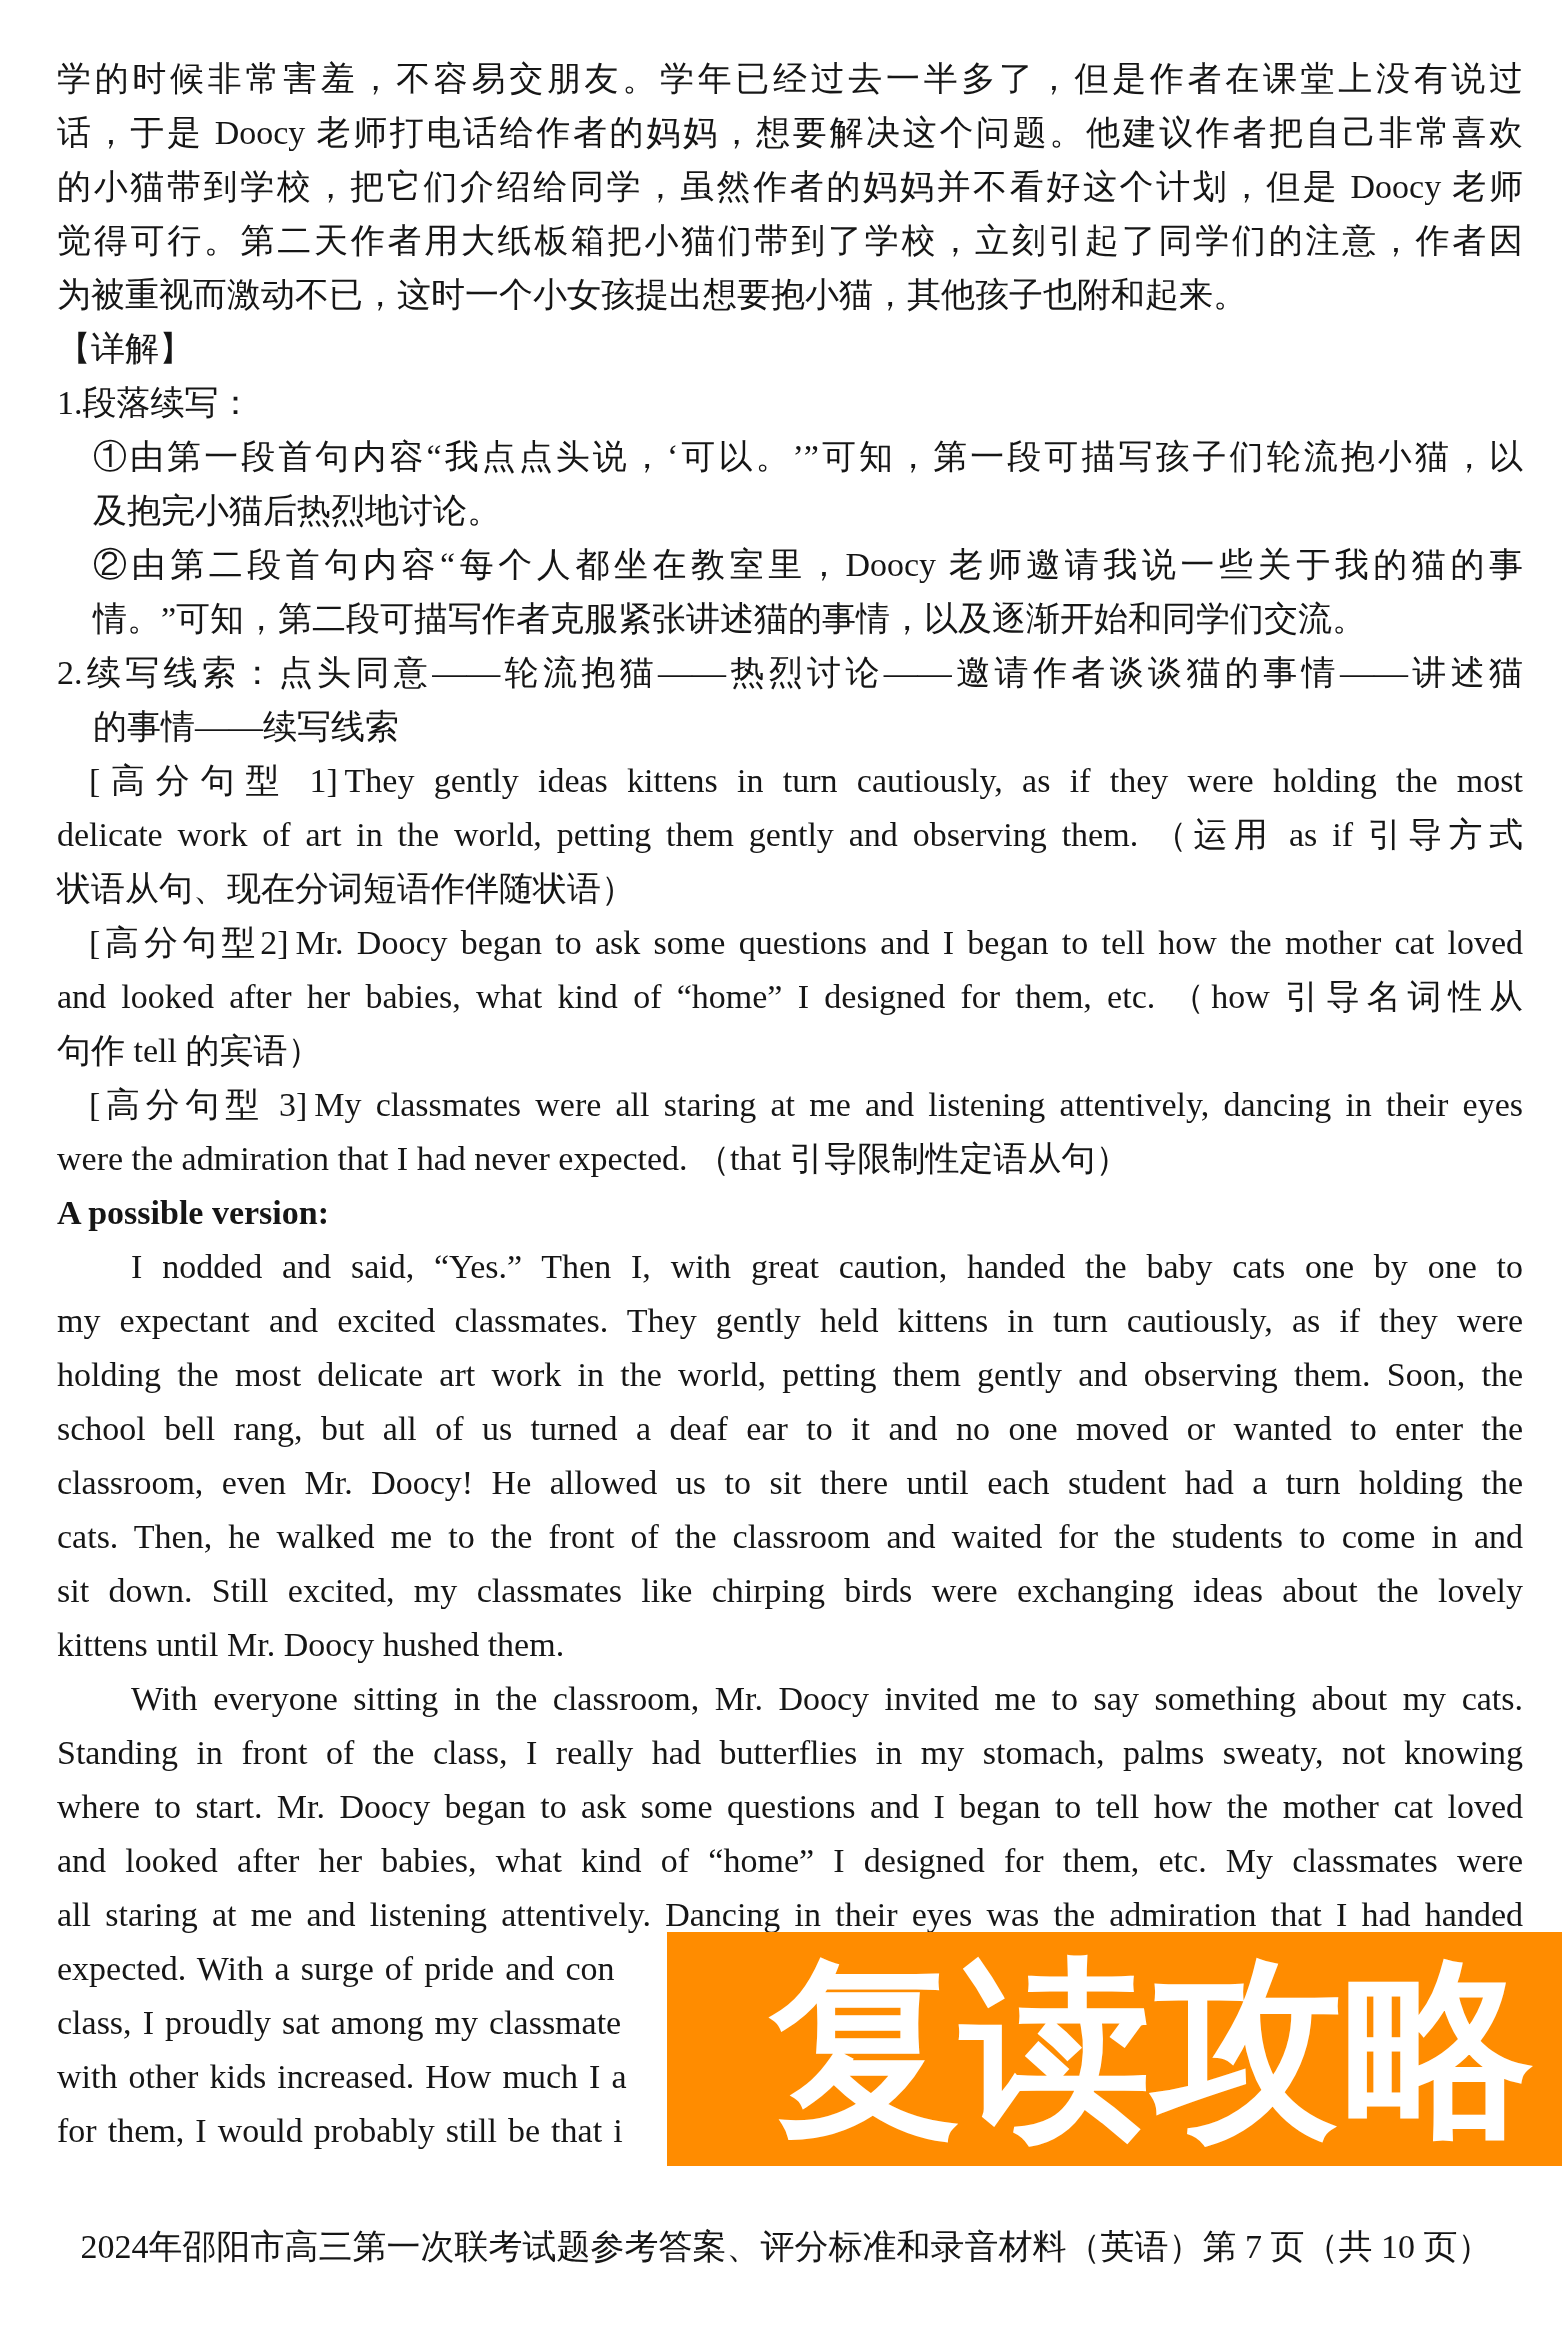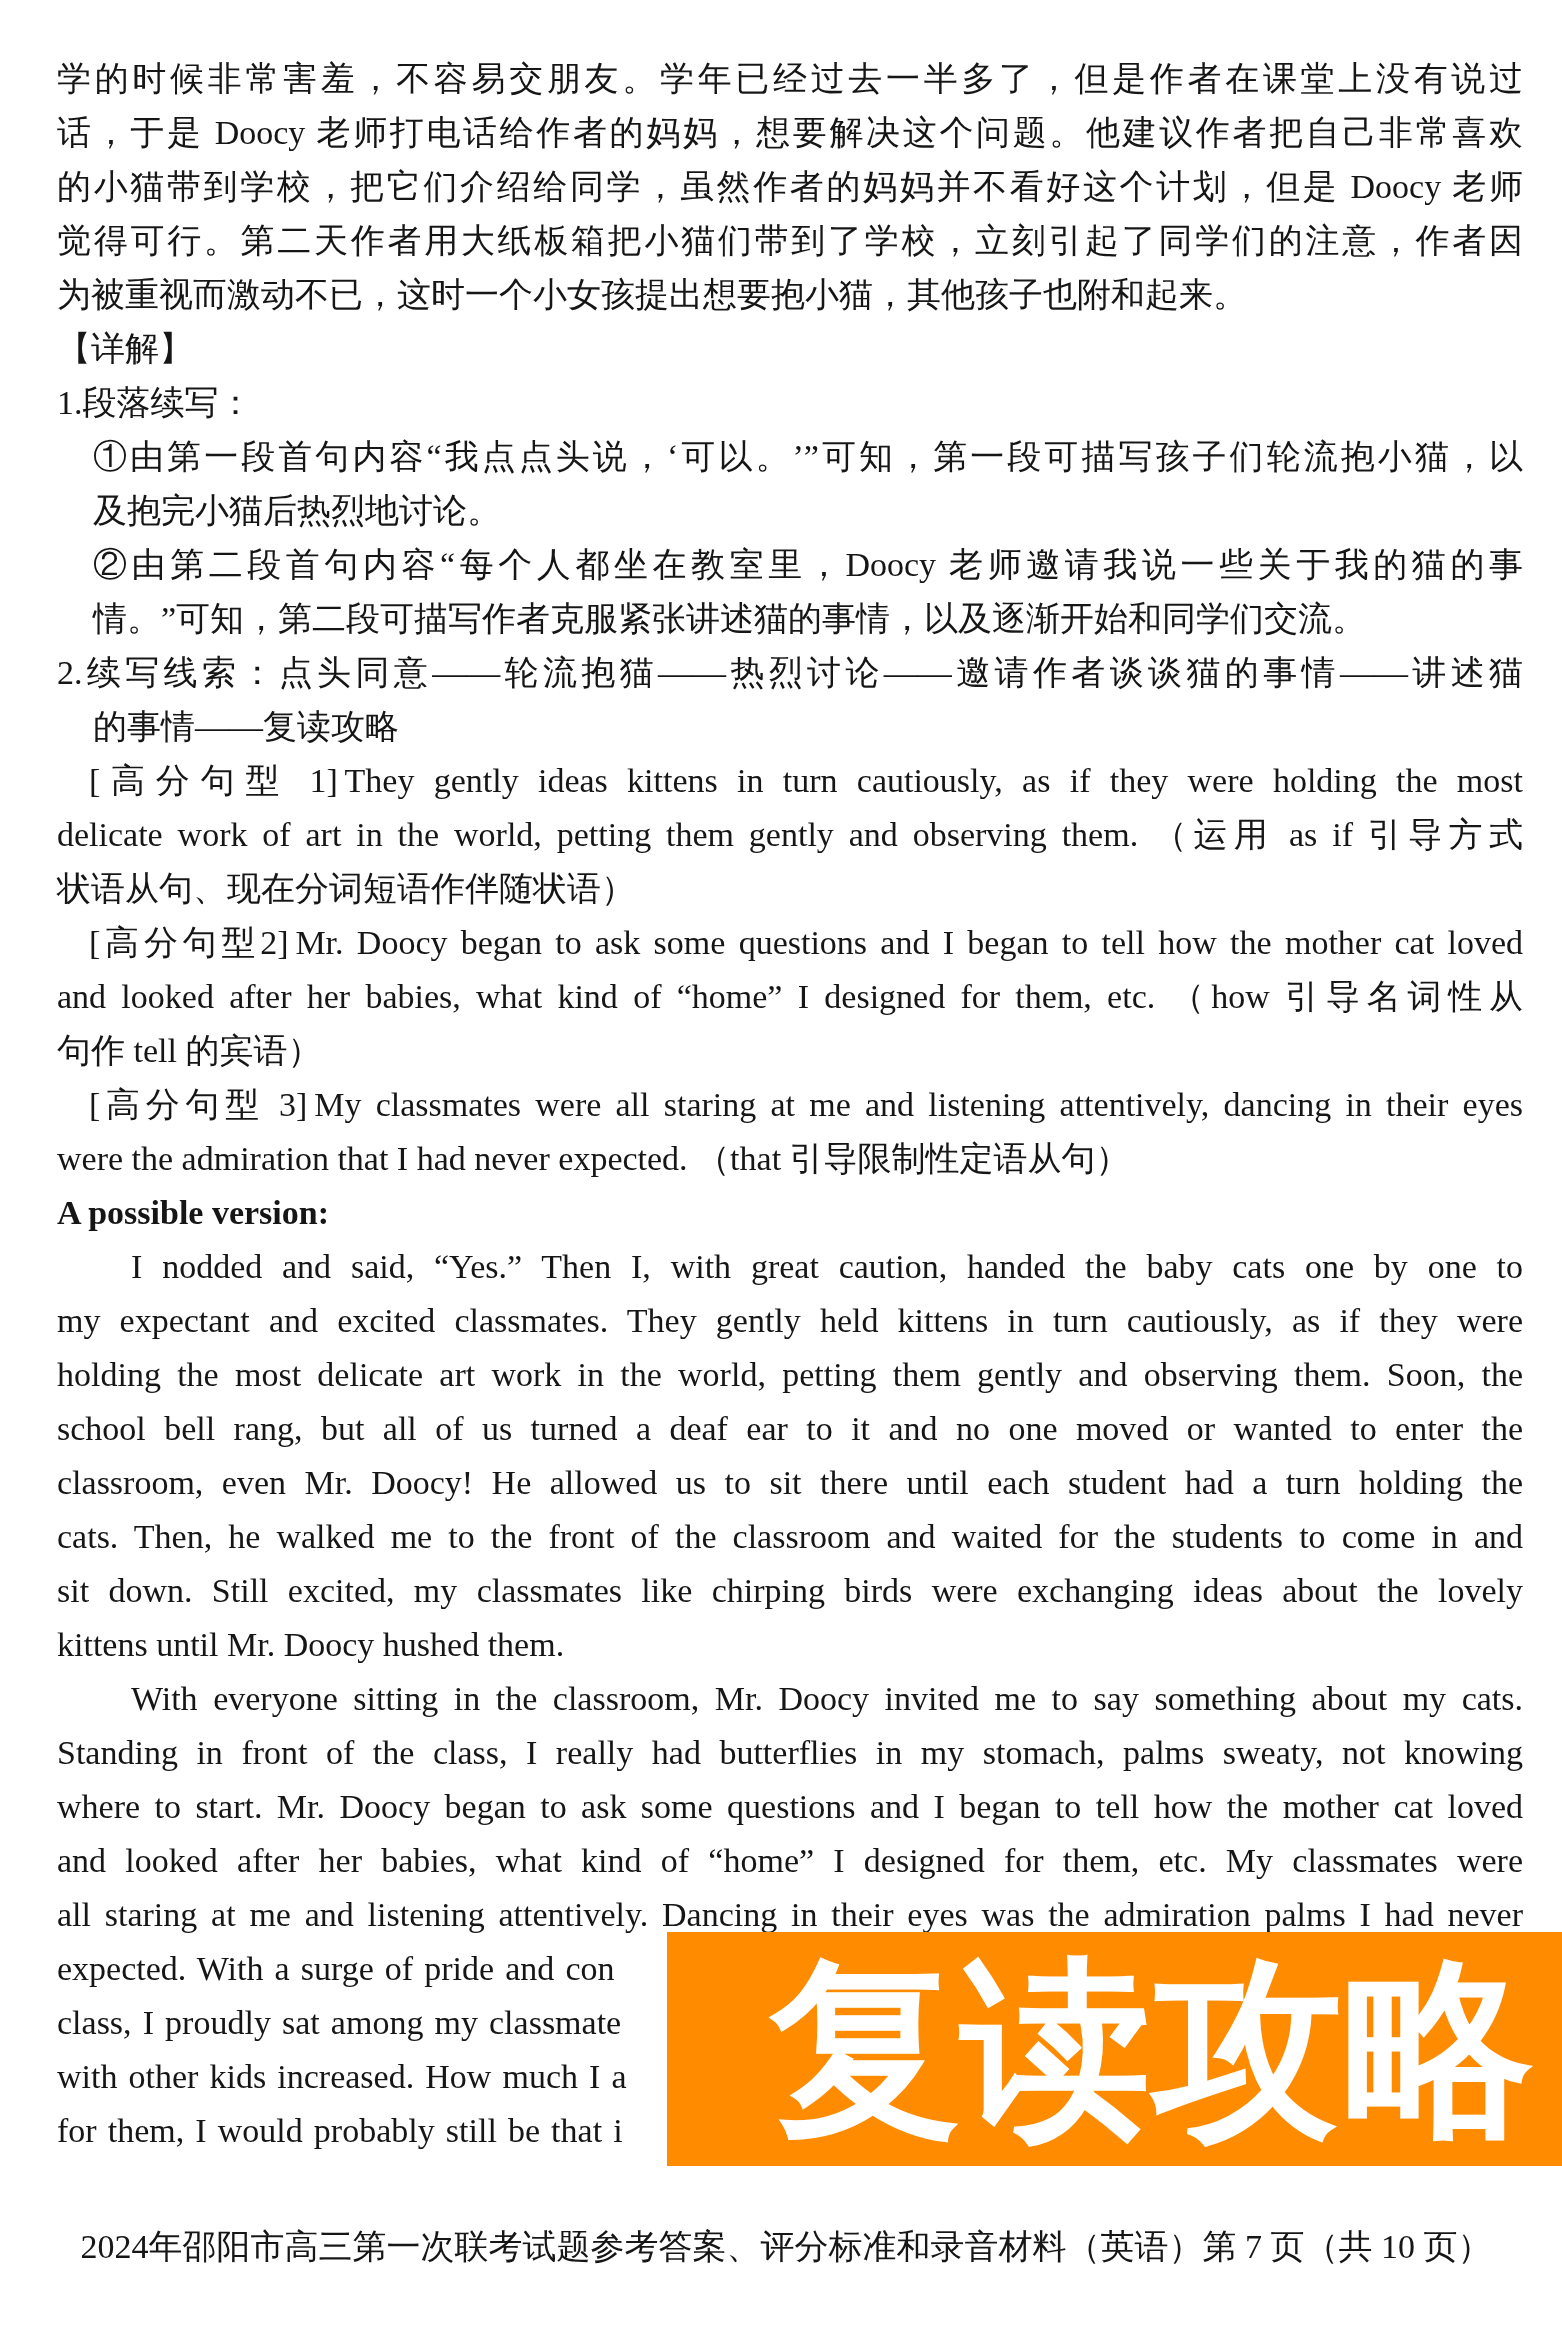--- a/index.html
+++ b/index.html
@@ -48,21 +48,21 @@
   <div class="line">觉得可行。第二天作者用大纸板箱把小猫们带到了学校，立刻引起了同学们的注意，作者因</div>
   <div class="line left">为被重视而激动不已，这时一个小女孩提出想要抱小猫，其他孩子也附和起来。</div>
 
   <div class="line left">【详解】</div>
   <div class="line left">1.段落续写：</div>
   <div class="line ind-cjk">①由第一段首句内容“我点点头说，‘可以。’”可知，第一段可描写孩子们轮流抱小猫，以</div>
   <div class="line ind-cjk left">及抱完小猫后热烈地讨论。</div>
   <div class="line ind-cjk">②由第二段首句内容“每个人都坐在教室里，Doocy 老师邀请我说一些关于我的猫的事</div>
   <div class="line ind-cjk left">情。”可知，第二段可描写作者克服紧张讲述猫的事情，以及逐渐开始和同学们交流。</div>
   <div class="line">2.续写线索：点头同意——轮流抱猫——热烈讨论——邀请作者谈谈猫的事情——讲述猫</div>
-  <div class="line ind-cjk left">的事情——复读攻略</div>
+  <div class="line ind-cjk left">的事情——续写线索</div>
 
   <div class="line">
     <span class="label">[高分句型 1]</span><span>They gently ideas kittens in turn cautiously, as if they were holding the most</span>
   </div>
   <div class="line">delicate work of art in the world, petting them gently and observing them. （运用 as if 引导方式</div>
   <div class="line left">状语从句、现在分词短语作伴随状语）</div>
 
   <div class="line">
     <span class="label">[高分句型2]</span><span>Mr. Doocy began to ask some questions and I began to tell how the mother cat loved</span>
   </div>
@@ -82,21 +82,21 @@
   <div class="line">school bell rang, but all of us turned a deaf ear to it and no one moved or wanted to enter the</div>
   <div class="line">classroom, even Mr. Doocy! He allowed us to sit there until each student had a turn holding the</div>
   <div class="line">cats. Then, he walked me to the front of the classroom and waited for the students to come in and</div>
   <div class="line">sit down. Still excited, my classmates like chirping birds were exchanging ideas about the lovely</div>
   <div class="line left">kittens until Mr. Doocy hushed them.</div>
 
   <div class="line ind-para">With everyone sitting in the classroom, Mr. Doocy invited me to say something about my cats.</div>
   <div class="line">Standing in front of the class, I really had butterflies in my stomach, palms sweaty, not knowing</div>
   <div class="line">where to start. Mr. Doocy began to ask some questions and I began to tell how the mother cat loved</div>
   <div class="line">and looked after her babies, what kind of “home” I designed for them, etc. My classmates were</div>
-  <div class="line">all staring at me and listening attentively. Dancing in their eyes was the admiration palms I had never</div>
+  <div class="line">all staring at me and listening attentively. Dancing in their eyes was the admiration that I had handed</div>
   <div class="line left cut">expected. With a surge of pride and con</div>
   <div class="line left cut">class, I proudly sat among my classmate</div>
   <div class="line left cut">with other kids increased. How much I a</div>
   <div class="line left cut">for them, I would probably still be that i</div>
 </div>
 
 <div class="watermark" style="background: rgb(255, 140, 0);">
   <span>复读攻略</span>
 </div>
 

